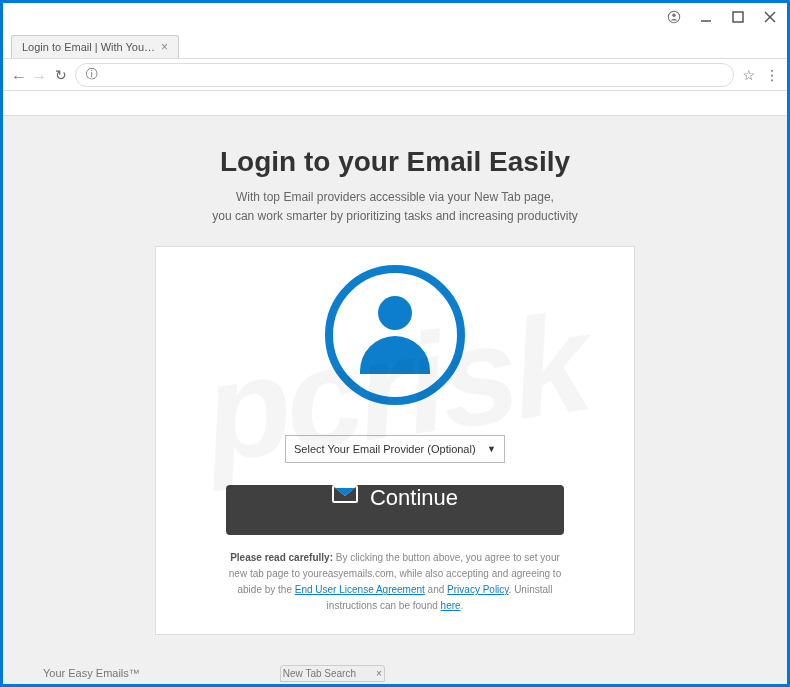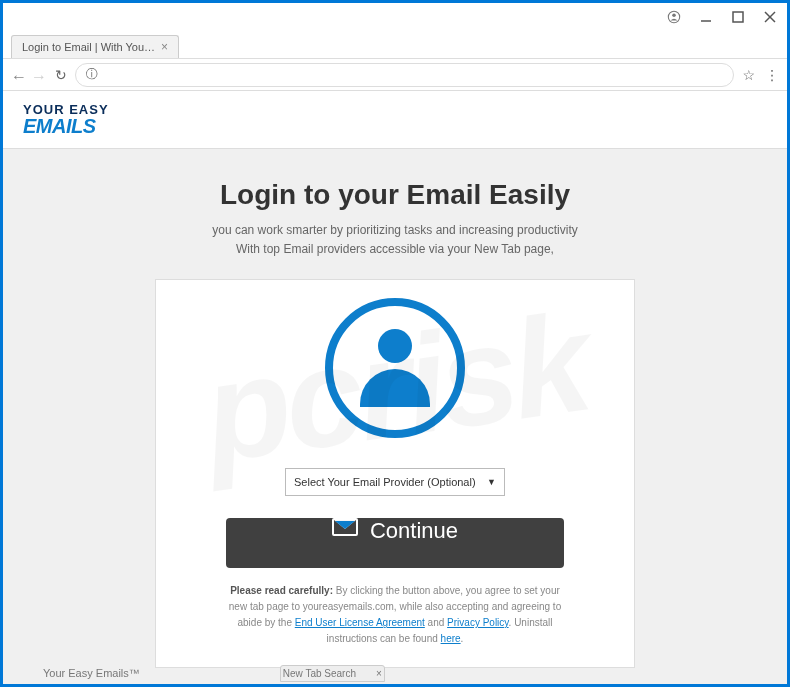--- a/index.html
+++ b/index.html
@@ -104,31 +104,27 @@
   <div class="addr-right">
     <span>☆</span>
     <span>⋮</span>
   </div>
 </div>
 
 <div class="content">
   <div class="watermark">pcrisk</div>
 
   <div class="header">
-    <div class="logo">
-      <div class="logo-top">YOUR EASY</div>
-      <div class="logo-bottom">EMAILS</div>
-    </div>
   </div>
 
   <div class="page-body">
     <h1 class="heading">Login to your Email Easily</h1>
     <div class="subheading">
+      <div>With top Email providers accessible via your New Tab page,</div>
       <div>you can work smarter by prioritizing tasks and increasing productivity</div>
-      <div>With top Email providers accessible via your New Tab page,</div>
     </div>
 
     <div class="card">
       <div class="user-circle">
         <div class="user-head"></div>
         <div class="user-body"></div>
       </div>
 
       <div class="select-box">
         <span>Select Your Email Provider (Optional)</span>

